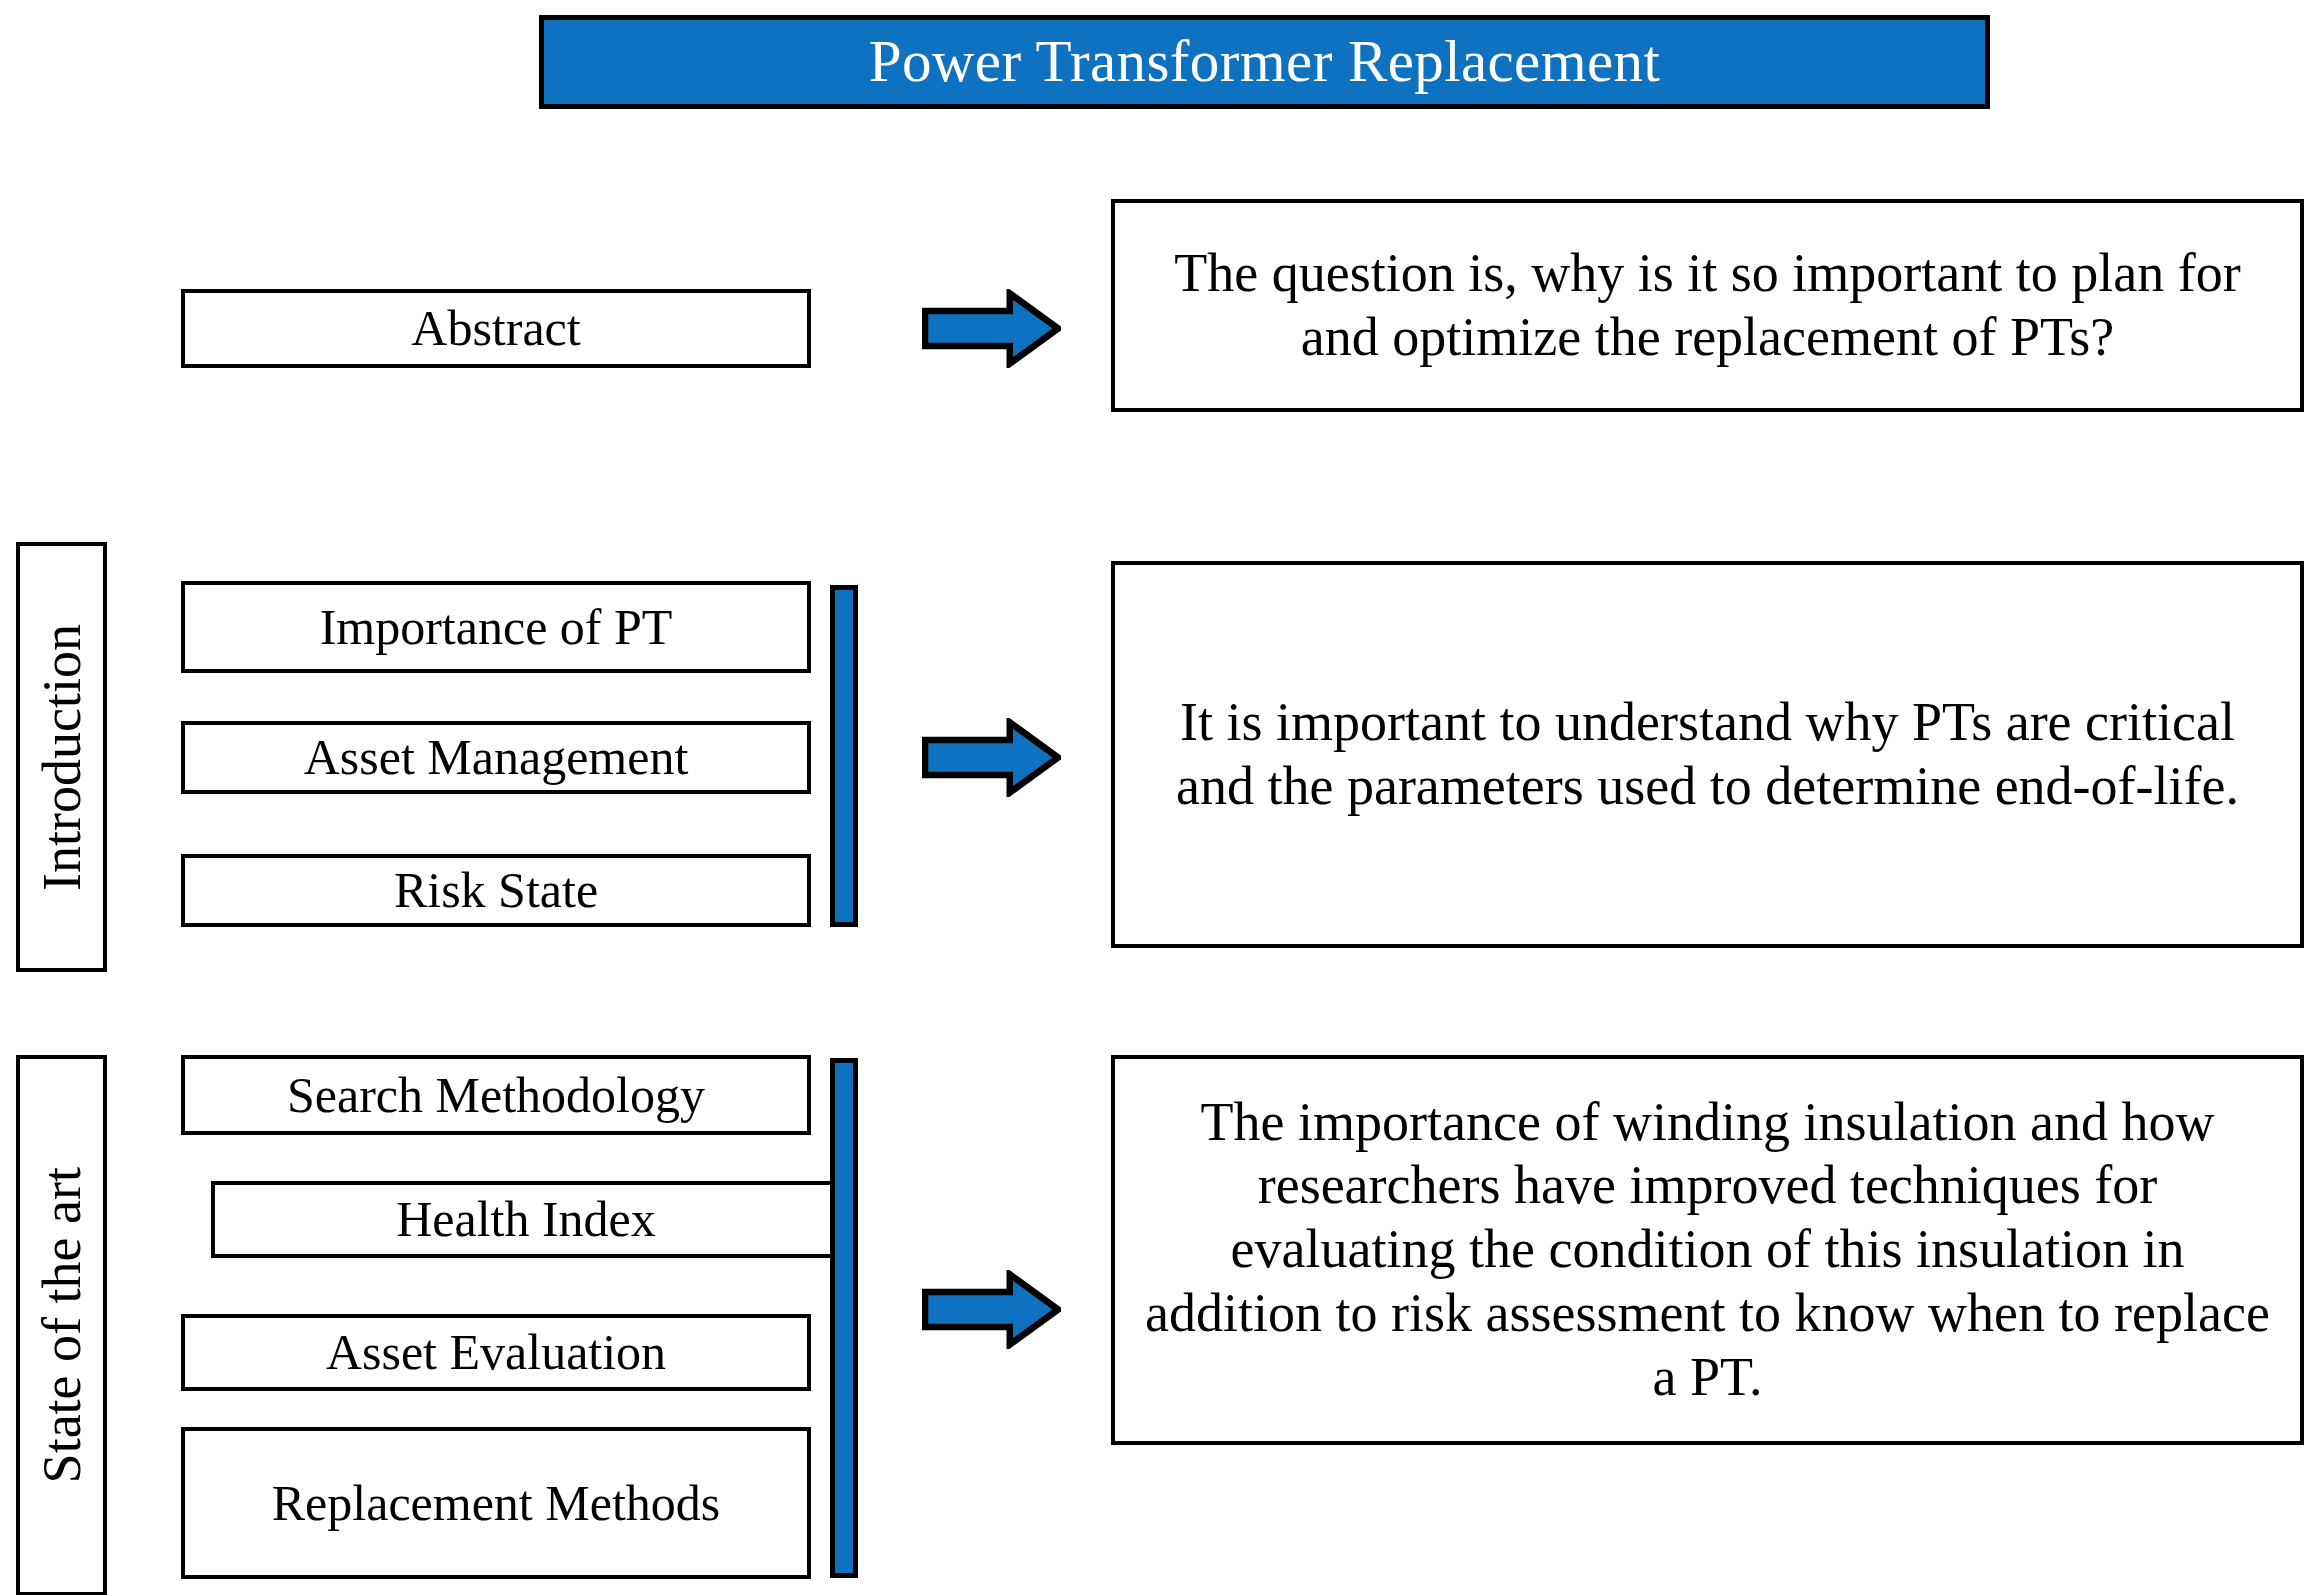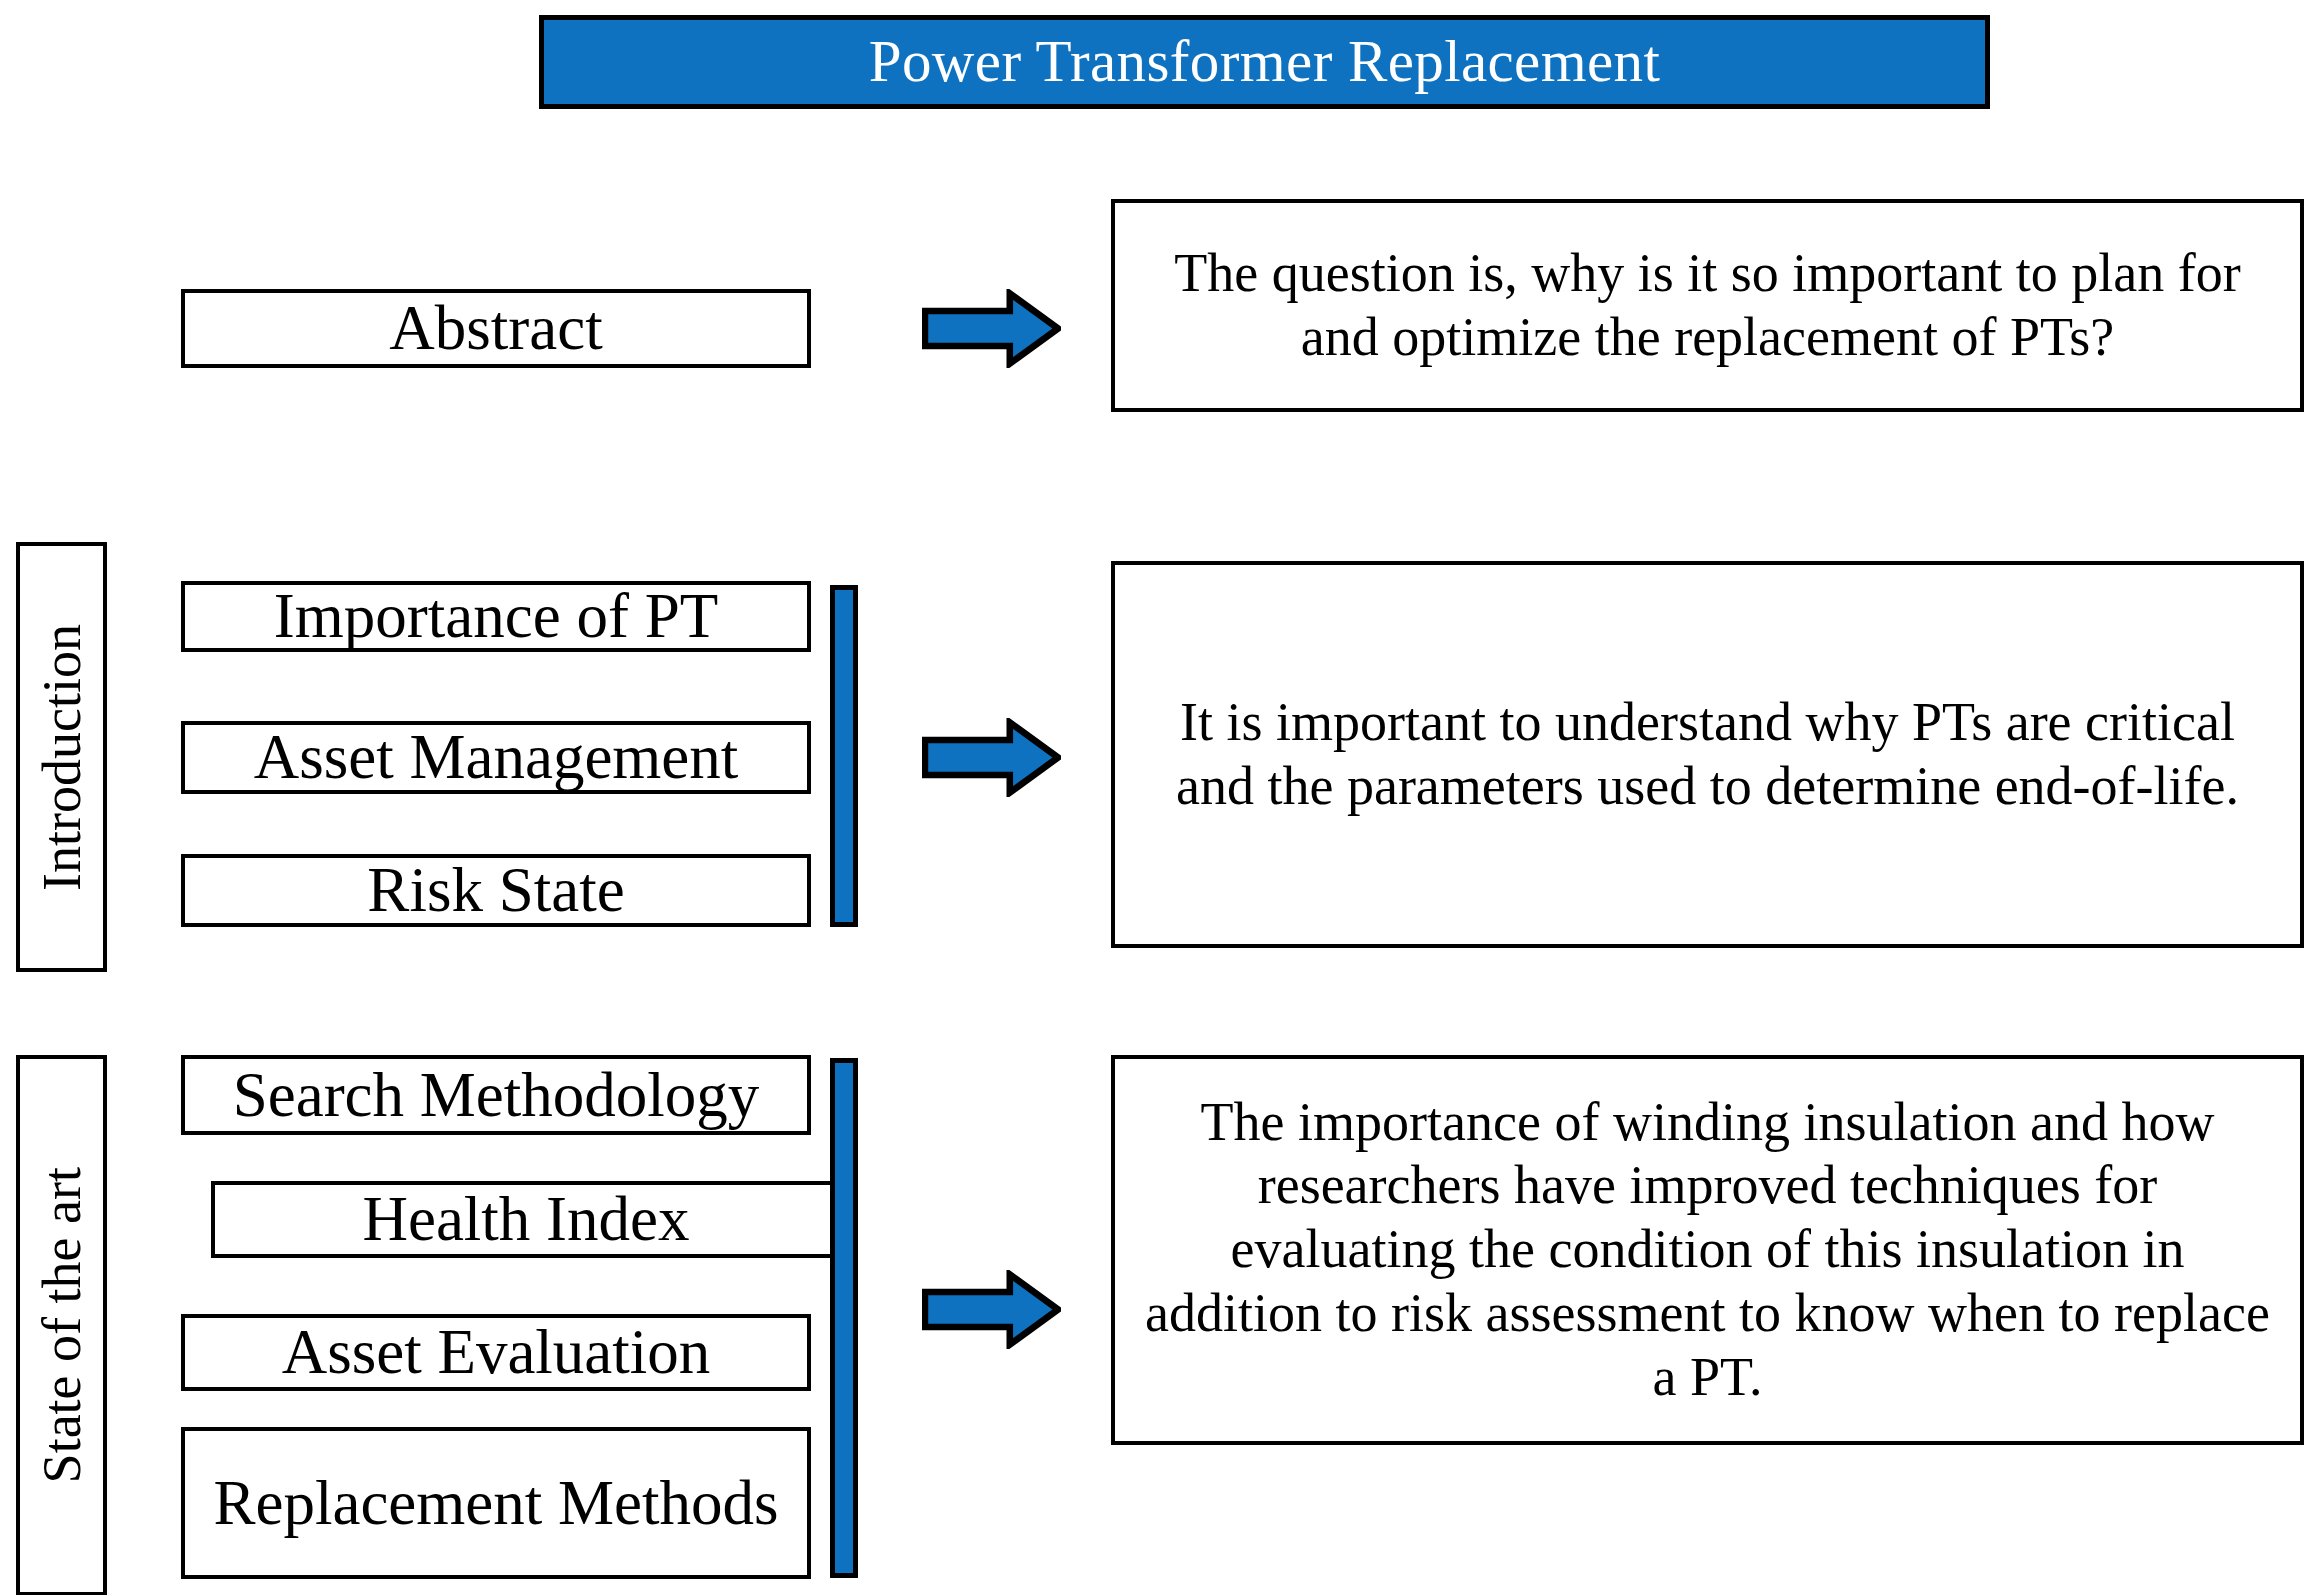--- a/index.html
+++ b/index.html
@@ -47,21 +47,21 @@
     display: flex;
     align-items: center;
     justify-content: center;
     text-align: center;
   }
 
   
   .topic-box {
     left: 181px;
     width: 630px;
-    font-size: 63px;
+    font-size: 50px;
     line-height: 1.05;
   }
 
   
   .desc-box {
     left: 1111px;
     width: 1193px;
     font-size: 54px;
     line-height: 1.18;
     padding: 7.3px 25px;
@@ -118,21 +118,21 @@
 </div>
 
 <div class="obox desc-box" style="top:199px; height:213px;">
   <span class="desc-text">The question is, why is it so important to plan for and optimize the replacement of PTs?</span>
 </div>
 
 <div class="obox section-label" style="top:542px; height:430px;">
   <span class="vtext">Introduction</span>
 </div>
 
-<div class="obox topic-box" style="top:581px; height:71px;">
+<div class="obox topic-box" style="top:581px; height:92px;">
   <span>Importance of PT</span>
 </div>
 <div class="obox topic-box" style="top:721px; height:73px;font-family:Liberation Serif, serif;">
   <span>Asset Management</span>
 </div>
 <div class="obox topic-box" style="top:854px; height:73px;">
   <span>Risk State</span>
 </div>
 
 <div class="group-bar" style="top:585px; height:342px;"></div>

